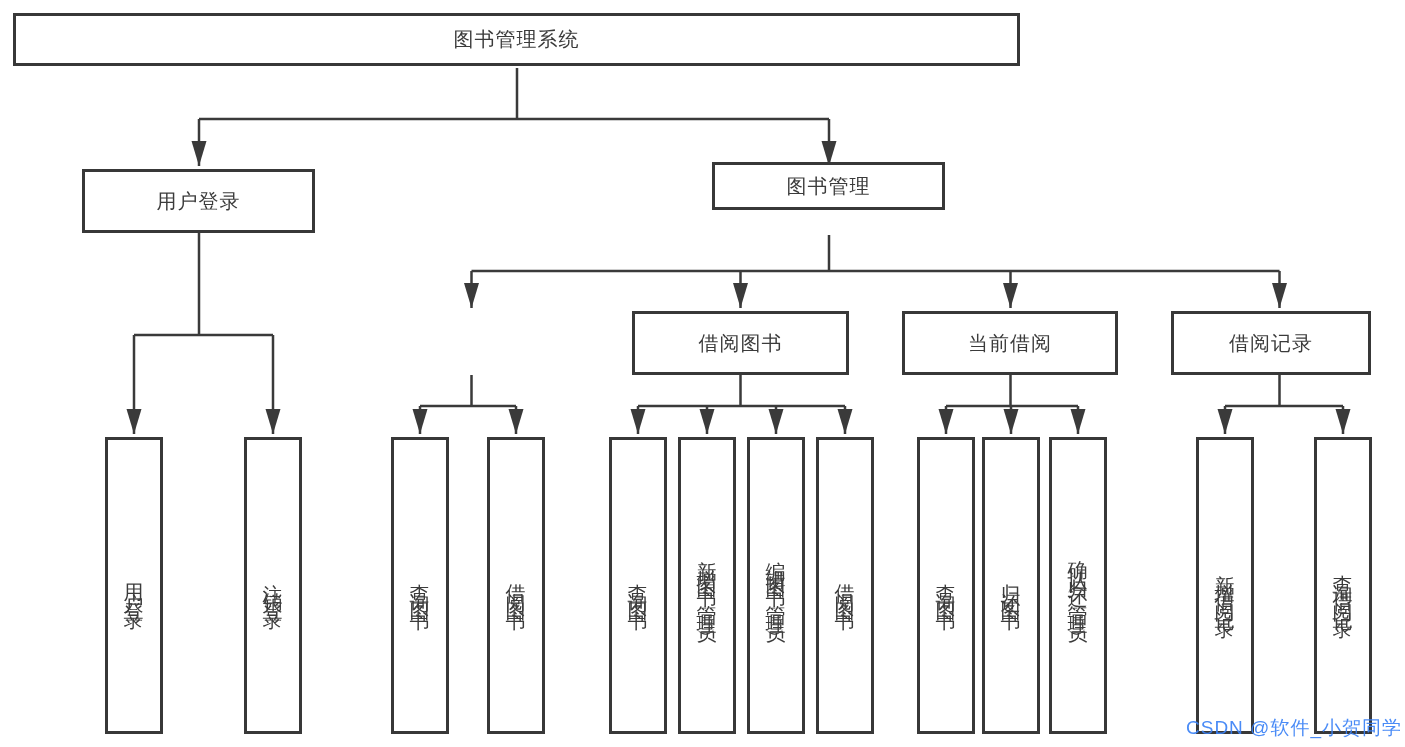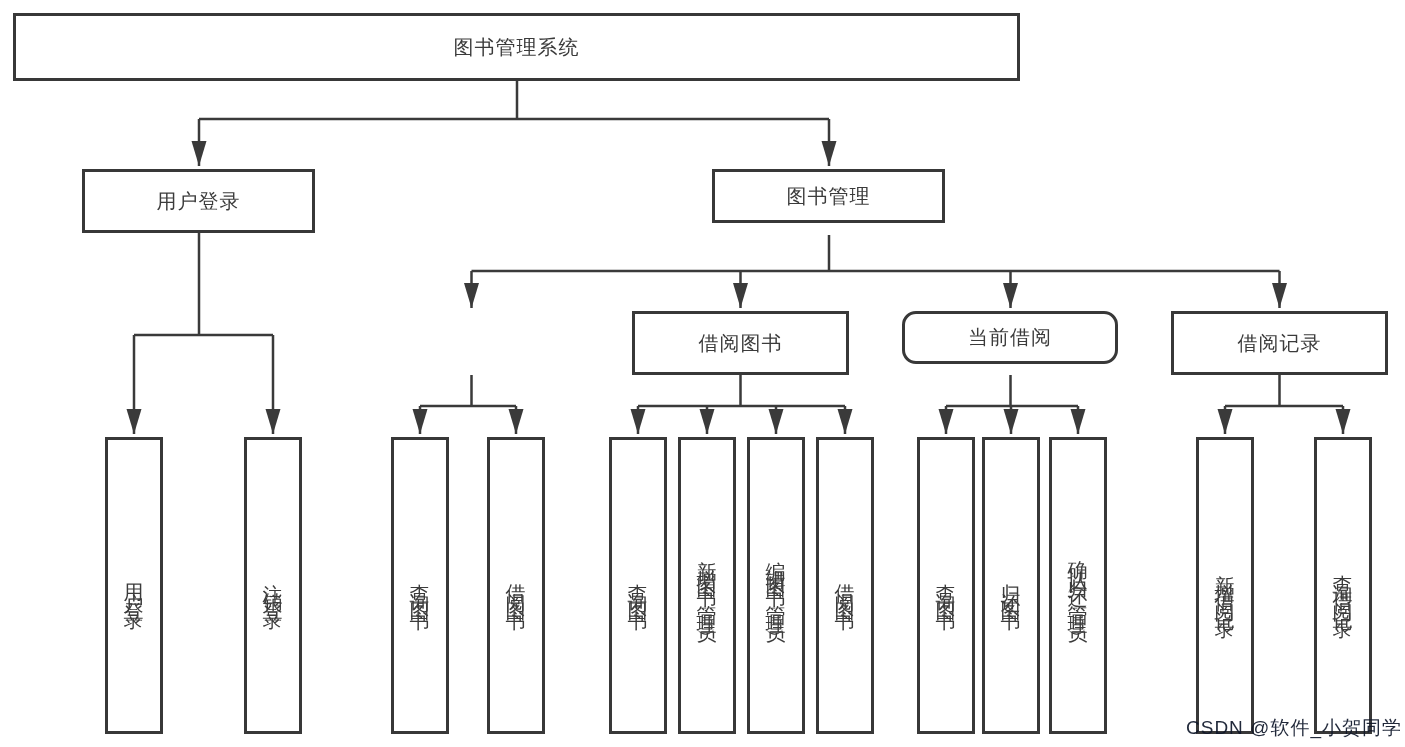--- a/index.html
+++ b/index.html
@@ -43,21 +43,21 @@
     top: 437px;
     line-height: 1;
     font-size: 20px;
   }
   .watermark {
     position: absolute;
     left: 1186px;
     top: 715px;
     font-size: 19px;
     letter-spacing: 1px;
-    color: #0f172a;
+    color: #3b82f6;
     opacity: 0.92;
     white-space: nowrap;
     z-index: 5;
   }
 </style>
 </head>
 <body>
 
 <div class="canvas">
 
@@ -109,28 +109,28 @@
       <line class="ln" x1="1078" y1="406" x2="1078" y2="434" marker-end="url(#arw)"></line>
     </g>
 
     <g>
       <path class="ln" d="M1279.5 375 V406 M1225 406 H1343"></path>
       <line class="ln" x1="1225" y1="406" x2="1225" y2="434" marker-end="url(#arw)"></line>
       <line class="ln" x1="1343" y1="406" x2="1343" y2="434" marker-end="url(#arw)"></line>
     </g>
   </svg>
 
-  <div class="box" style="left:13px; top:13px; width:1007px; height:68px;">图书管理系统</div>
+  <div class="box" style="left:13px; top:13px; width:1007px; height:53px;">图书管理系统</div>
 
   <div class="box" style="left:82px; top:169px; width:233px; height:64px;">用户登录</div>
-  <div class="box" style="left:712px; top:169px; width:233px; height:54px;">图书管理</div>
+  <div class="box" style="left:712px; top:162px; width:233px; height:48px;">图书管理</div>
 
   <div class="box" style="left:632px; top:311px; width:217px; height:64px;">借阅图书</div>
-  <div class="box" style="left:902px; top:311px; width:216px; height:53px;border-radius:14px;">当前借阅</div>
-  <div class="box" style="left:1171px; top:311px; width:217px; height:64px;">借阅记录</div>
+  <div class="box" style="left:902px; top:311px; width:216px; height:64px;">当前借阅</div>
+  <div class="box" style="left:1171px; top:311px; width:200px; height:64px;">借阅记录</div>
 
   <div class="box vbox" style="left:105px;">用户登录</div>
   <div class="box vbox" style="left:244px;">注销登录</div>
 
   <div class="box vbox" style="left:391px;">查询图书</div>
   <div class="box vbox" style="left:487px;">借阅图书</div>
 
   <div class="box vbox" style="left:609px;">查询图书</div>
   <div class="box vbox" style="left:678px;">新增图书（管理员）</div>
   <div class="box vbox" style="left:747px;">编辑图书（管理员）</div>

